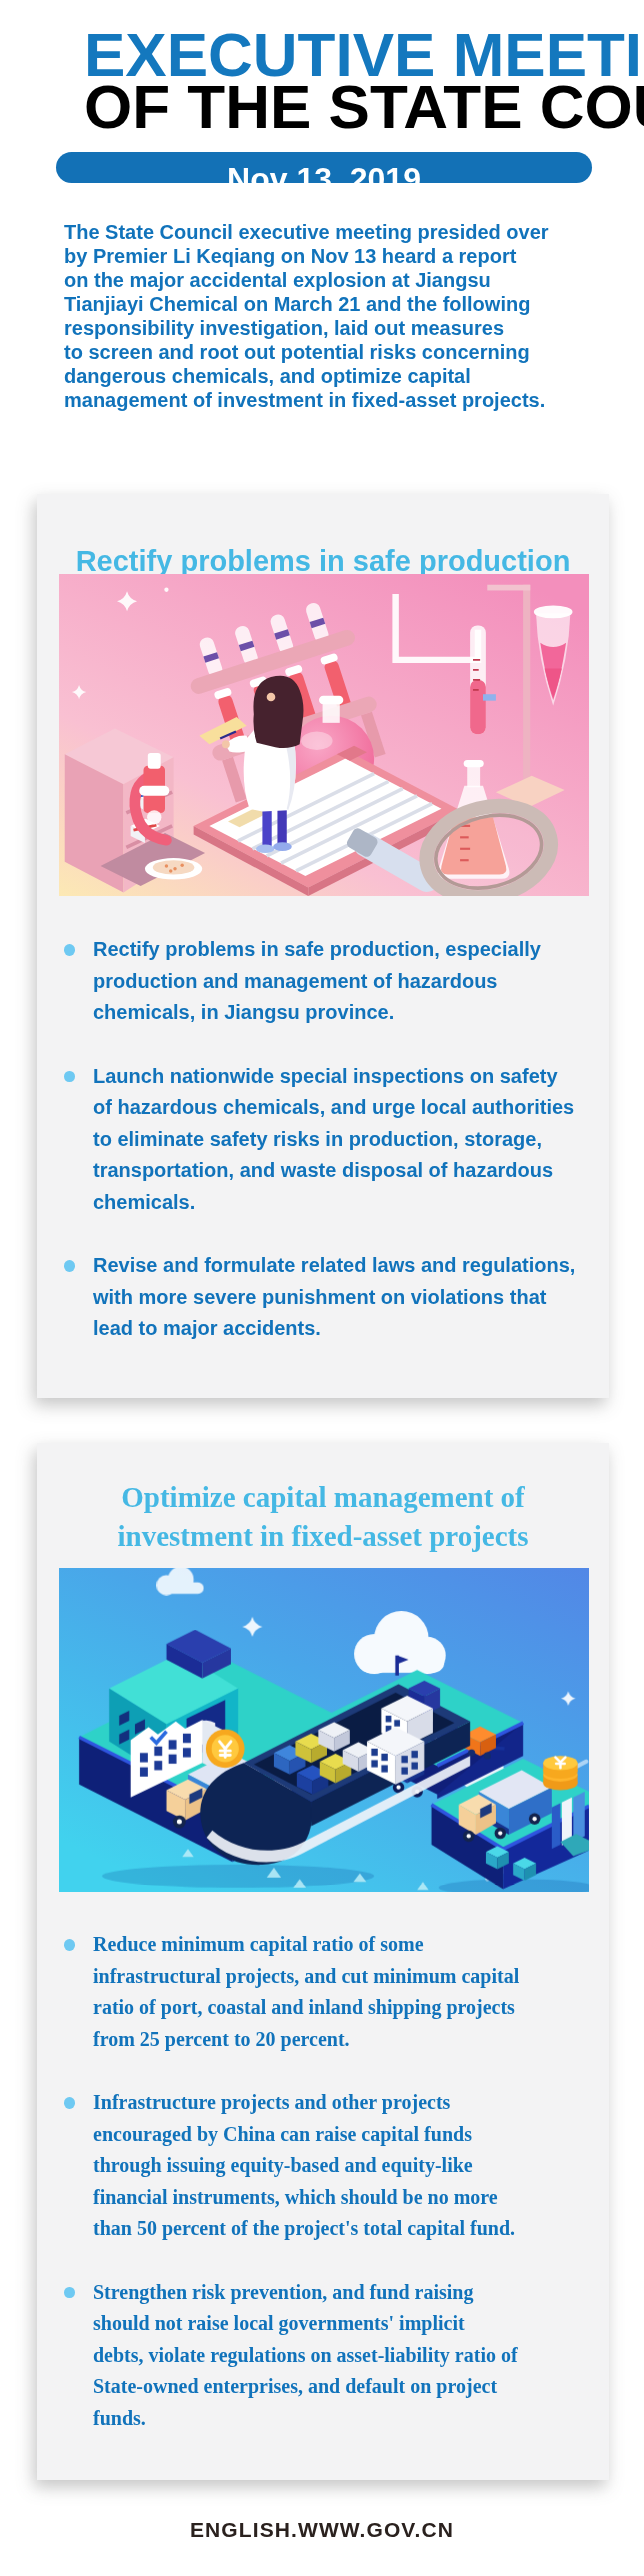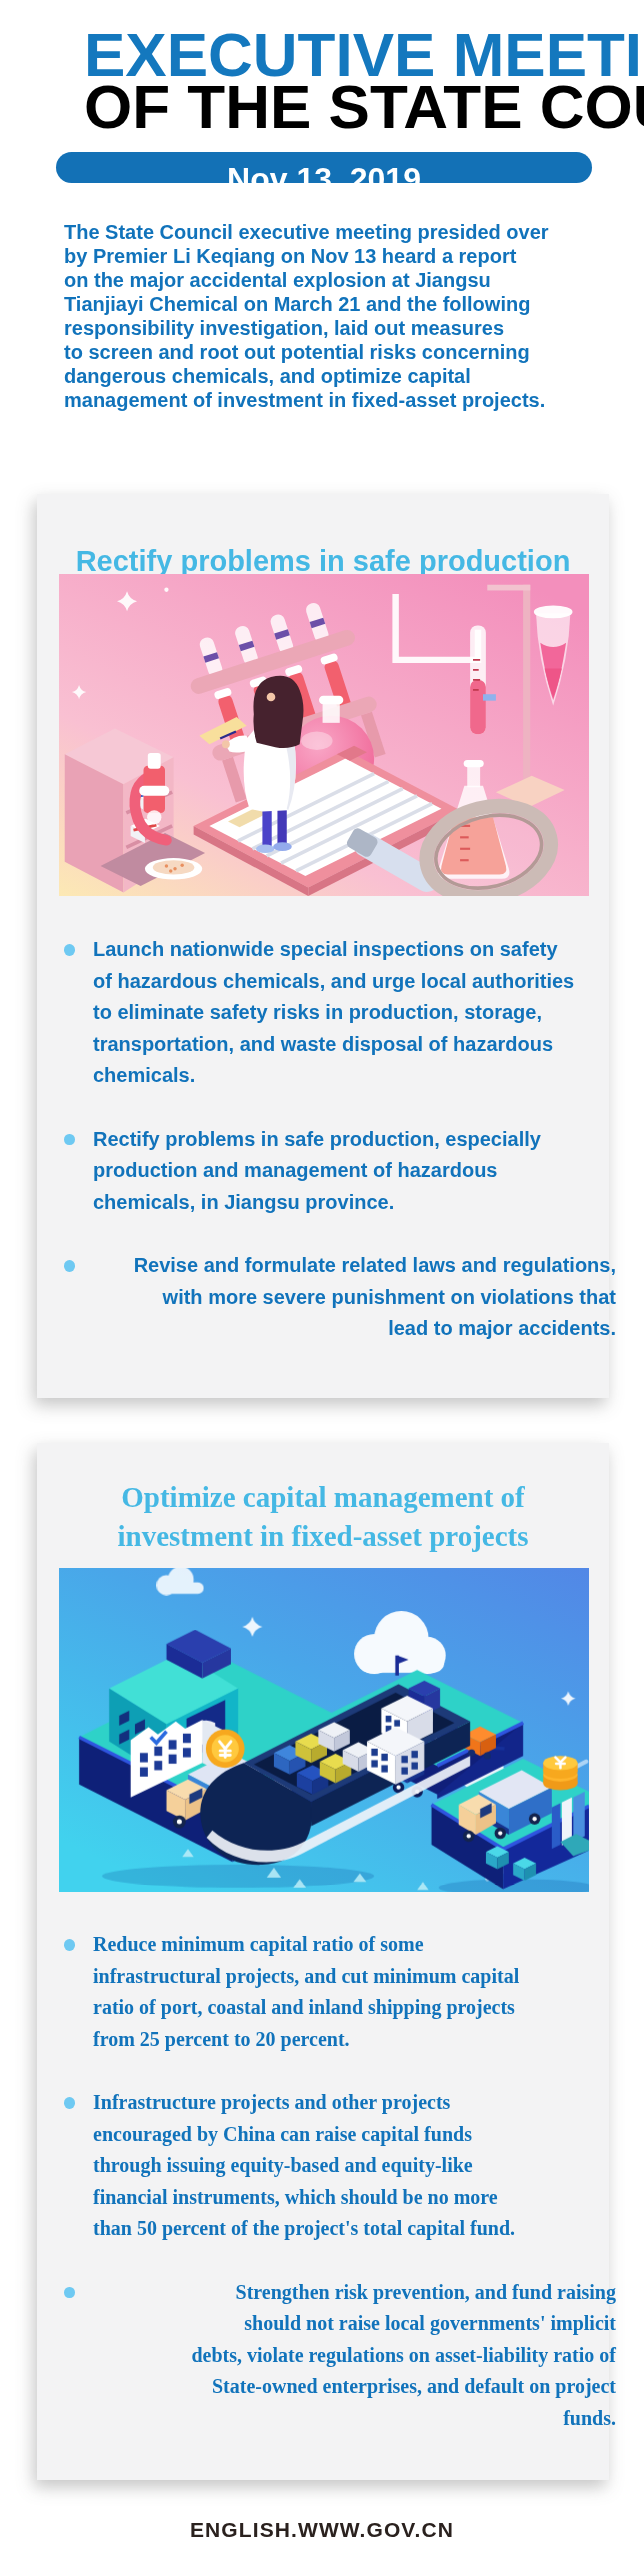--- a/index.html
+++ b/index.html
@@ -33,21 +33,21 @@
 
   .illus{position:absolute;left:22px;width:530px;display:block;}
   .illus-lab{top:80px;height:322px;}
   .illus-port{top:125px;height:324px;}
 
   .bullet-list{position:absolute;left:56px;width:523px;list-style:none;}
   .card-1 .bullet-list{top:440px;}
   .card-2 .bullet-list{top:486px;}
   .bullet-item{position:relative;margin-bottom:32px;color:var(--body-blue);
     font-weight:bold;font-size:20px;line-height:31.5px;}
-  .bullet-item:last-child{margin-bottom:0;text-align:right;}
+  .bullet-item:last-child{margin-bottom:0;}
   .bullet-dot{position:absolute;left:-29px;top:10px;width:10.7px;height:11.5px;border-radius:50%;
     background:var(--bullet-dot);}
   .bullet-text{display:block;white-space:nowrap;}
 
   .footer{position:absolute;left:0;top:2519px;width:100%;text-align:center;color:var(--footer-text);
     font-size:21px;line-height:21.5px;letter-spacing:1.1px;font-weight:bold;}
 </style>
 </head>
 <body>
 
@@ -227,25 +227,25 @@
           <ellipse cx="600" cy="388" rx="88" ry="62" fill="#ffffff" opacity="0.10"></ellipse>
           <ellipse cx="600" cy="388" rx="88" ry="62" fill="none" stroke="#ccbbb6" stroke-width="20"></ellipse>
           <ellipse cx="600" cy="388" rx="75" ry="49" fill="none" stroke="#b39a96" stroke-width="5"></ellipse>
         </g>
       </g>
     </svg>
 
     <ul class="bullet-list">
       <li class="bullet-item">
         <span class="bullet-dot"></span>
-        <span class="bullet-text">Launch nationwide special inspections on safety<br>of hazardous chemicals, and urge local authorities<br>to eliminate safety risks in production, storage,<br>transportation, and waste disposal of hazardous<br>chemicals.</span>
+        <span class="bullet-text">Rectify problems in safe production, especially<br>production and management of hazardous<br>chemicals, in Jiangsu province.</span>
       </li>
       <li class="bullet-item">
         <span class="bullet-dot"></span>
-        <span class="bullet-text">Rectify problems in safe production, especially<br>production and management of hazardous<br>chemicals, in Jiangsu province.</span>
+        <span class="bullet-text">Launch nationwide special inspections on safety<br>of hazardous chemicals, and urge local authorities<br>to eliminate safety risks in production, storage,<br>transportation, and waste disposal of hazardous<br>chemicals.</span>
       </li>
       <li class="bullet-item">
         <span class="bullet-dot"></span>
         <span class="bullet-text">Revise and formulate related laws and regulations,<br>with more severe punishment on violations that<br>lead to major accidents.</span>
       </li>
     </ul>
   </section>
 
   <section class="card card-2">
     <h2 class="card-title">Optimize capital management of<br>investment in fixed-asset projects</h2>

